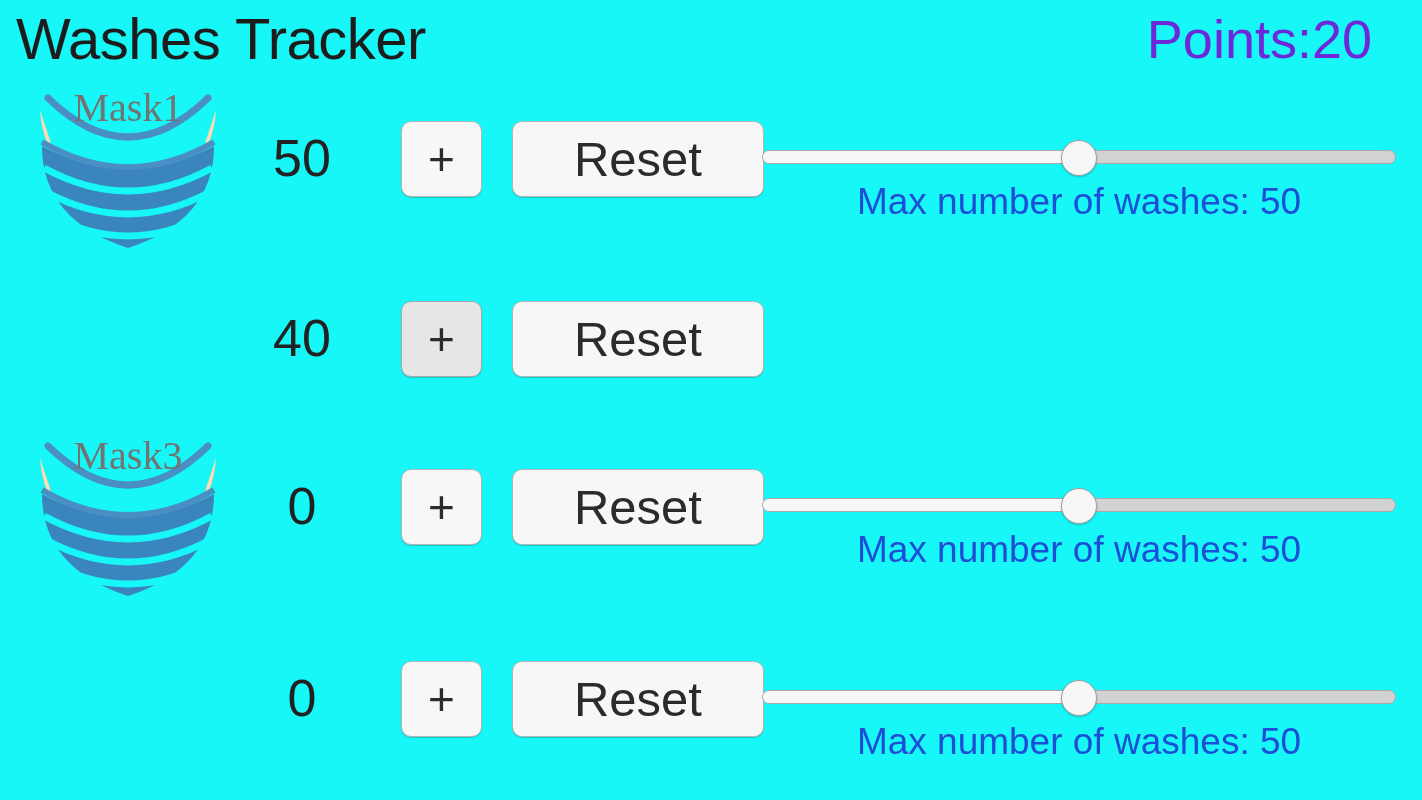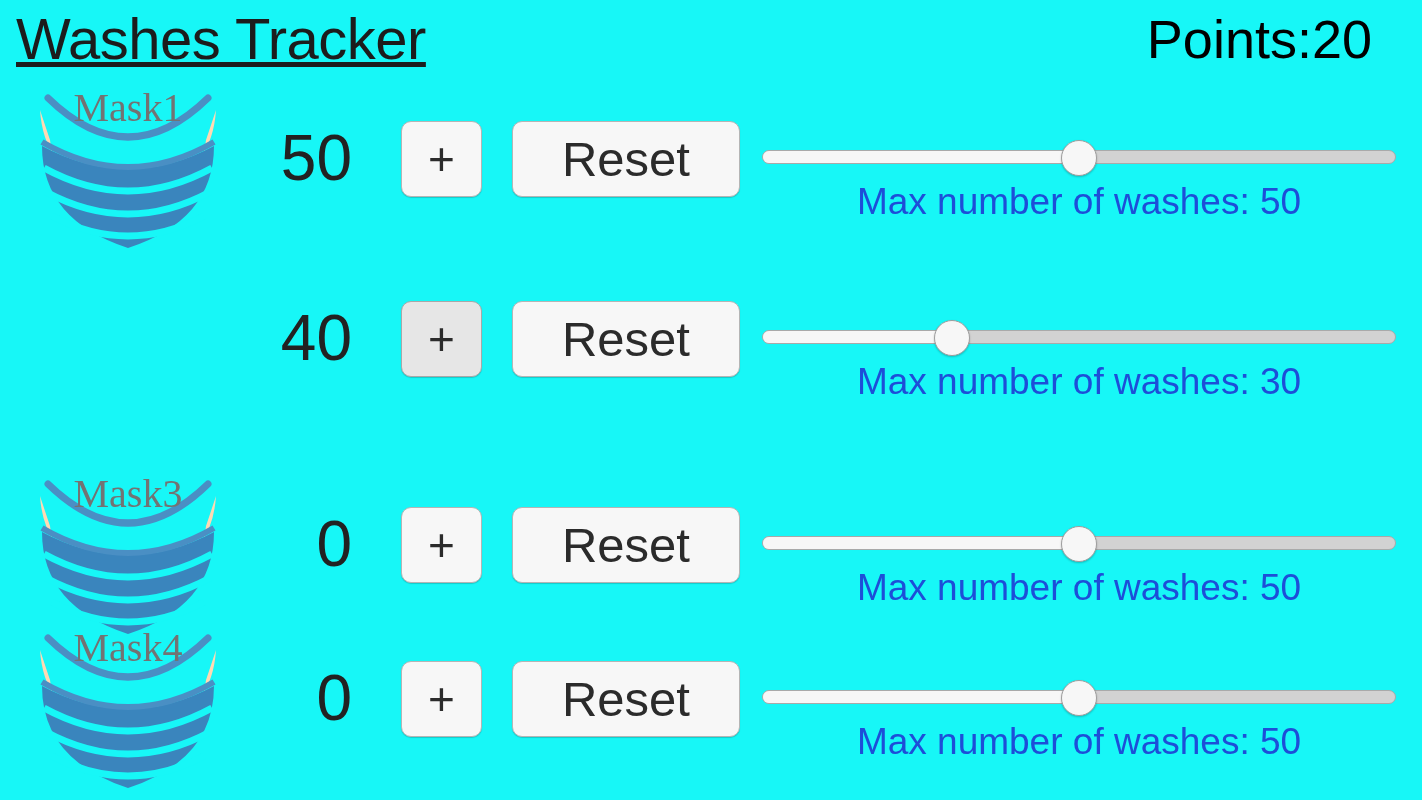--- a/index.html
+++ b/index.html
@@ -30,43 +30,42 @@
   }
   .app-title {
     position: absolute;
     left: 16px;
     top: 6px;
     font-size: 58px;
     line-height: 66px;
     color: #1c1c1c;
     letter-spacing: -0.5px;
     white-space: nowrap;
-    text-decoration: underline;
   }
   .points {
     position: absolute;
     right: 50px;
     top: 8px;
     font-size: 54px;
     line-height: 62px;
-    color: #000000;
+    color: #6d28d9;
     white-space: nowrap;
     text-align: right;
   }
 
   
   .row {
     position: absolute;
     left: 0;
     width: 1422px;
     height: 180px;
   }
   .row-0 { top: 78px; }
   .row-1 { top: 258px; }
-  .row-2 { top: 464px; }
+  .row-2 { top: 426px; }
   .row-3 { top: 618px; }
 
   
   .mask-wrap {
     position: absolute;
     left: 8px;
     top: 2px;
     width: 240px;
     height: 176px;
   }
@@ -88,22 +87,22 @@
     pointer-events: none;
     font-family: Liberation Serif, serif;
   }
 
   
   .count {
     position: absolute;
     left: 252px;
     top: 50px;
     width: 100px;
-    text-align: right;
-    font-size: 64px;
+    text-align: center;
+    font-size: 52px;
     line-height: 60px;
     color: #222;
     white-space: nowrap;
   }
 
   
   .btn {
     position: absolute;
     box-sizing: border-box;
     background: #f7f7f7;
@@ -125,21 +124,21 @@
     height: 76px;
     font-size: 46px;
   }
   .btn-plus.pressed {
     background: #e6e6e6;
     border-color: #a8a8a8;
   }
   .btn-reset {
     left: 512px;
     top: 43px;
-    width: 228px;
+    width: 252px;
     height: 76px;
     font-size: 49px;
   }
 
   
   .slider-area {
     position: absolute;
     left: 762px;
     top: 0;
     width: 634px;
@@ -231,29 +230,20 @@
         <div class="thumb" style="left: 50%;"></div>
       </div>
       <div class="slider-caption">Max number of washes: 50</div>
     </div>
   </div>
 
   <div class="row row-1">
     <div class="count">40</div>
     <button class="btn btn-plus pressed">+</button>
     <button class="btn btn-reset">Reset</button>
-    <div class="slider-area">
-      <div class="slider">
-        <div class="track">
-          <div class="track-fill" style="width: 30%;"></div>
-        </div>
-        <div class="thumb" style="left: 30%;"></div>
-      </div>
-      <div class="slider-caption">Max number of washes: 30</div>
-    </div>
   </div>
 
   <div class="row row-2">
     <div class="mask-wrap">
       <svg viewBox="0 0 240 176" xmlns="http://www.w3.org/2000/svg">
         <path d="M32 30 Q34 60 48 78 L56 108 Q46 92 42 60 Z" fill="#ffd9b3"></path>
         <path d="M208 30 Q206 60 192 78 L184 108 Q194 92 198 60 Z" fill="#ffd9b3"></path>
         <path d="M40 18 Q120 96 200 18" fill="none" stroke="#4a8fc4" stroke-width="7" stroke-linecap="round"></path>
         <path d="M34 66 Q34 140 120 168 Q206 140 206 66 Q120 112 34 66 Z" fill="#3a85bd"></path>
         <path d="M34 62 Q120 112 206 62" fill="none" stroke="#4a8fc4" stroke-width="6"></path>
@@ -271,33 +261,20 @@
         <div class="track">
           <div class="track-fill" style="width: 50%;"></div>
         </div>
         <div class="thumb" style="left: 50%;"></div>
       </div>
       <div class="slider-caption">Max number of washes: 50</div>
     </div>
   </div>
 
   <div class="row row-3">
-    <div class="mask-wrap">
-      <svg viewBox="0 0 240 176" xmlns="http://www.w3.org/2000/svg">
-        <path d="M32 30 Q34 60 48 78 L56 108 Q46 92 42 60 Z" fill="#ffd9b3"></path>
-        <path d="M208 30 Q206 60 192 78 L184 108 Q194 92 198 60 Z" fill="#ffd9b3"></path>
-        <path d="M40 18 Q120 96 200 18" fill="none" stroke="#4a8fc4" stroke-width="7" stroke-linecap="round"></path>
-        <path d="M34 66 Q34 140 120 168 Q206 140 206 66 Q120 112 34 66 Z" fill="#3a85bd"></path>
-        <path d="M34 62 Q120 112 206 62" fill="none" stroke="#4a8fc4" stroke-width="6"></path>
-        <path d="M36 88 Q120 134 204 88" fill="none" stroke="#17f7f7" stroke-width="7"></path>
-        <path d="M38 112 Q120 156 202 112" fill="none" stroke="#17f7f7" stroke-width="7"></path>
-        <path d="M44 136 Q120 176 196 136" fill="none" stroke="#17f7f7" stroke-width="7"></path>
-      </svg>
-      <div class="mask-label">Mask4</div>
-    </div>
     <div class="count">0</div>
     <button class="btn btn-plus">+</button>
     <button class="btn btn-reset">Reset</button>
     <div class="slider-area">
       <div class="slider">
         <div class="track">
           <div class="track-fill" style="width: 50%;"></div>
         </div>
         <div class="thumb" style="left: 50%;"></div>
       </div>

